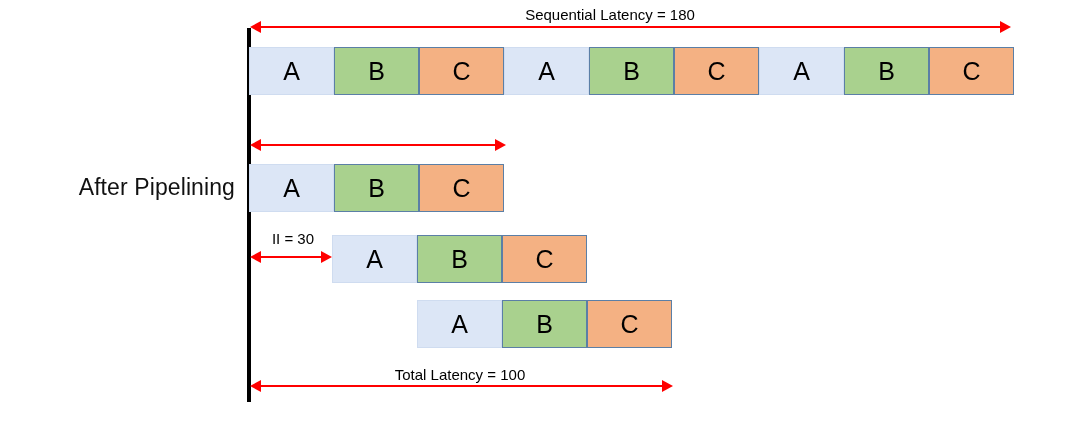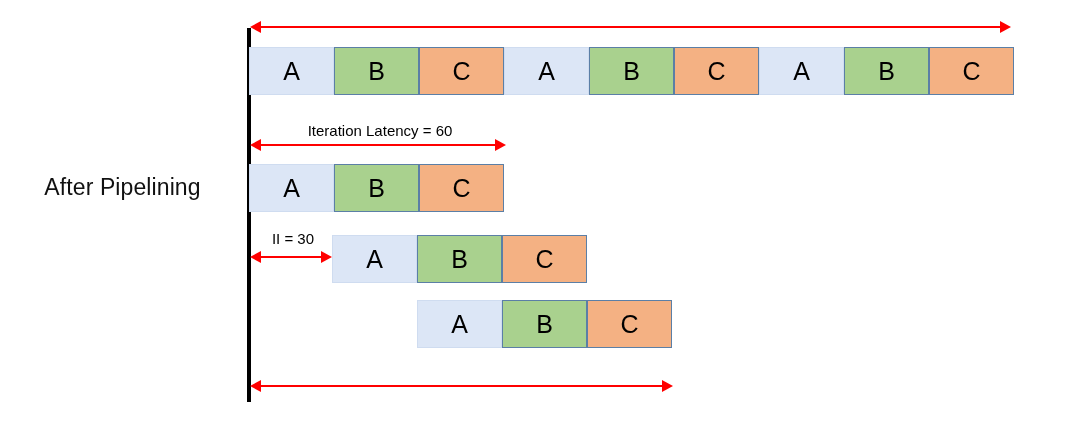--- a/index.html
+++ b/index.html
@@ -87,24 +87,25 @@
     white-space: nowrap;
     text-align: center;
   }
 </style>
 </head>
 <body>
 
 <div id="canvas">
 
 
-  <div class="row-label" style="left:10px; top:174px; width:225px;text-align:center;">After Pipelining</div>
+  <div class="row-label" style="left:10px; top:174px; width:225px;">After Pipelining</div>
 
   <div class="axis" style="left:247px; top:28px; height:374px;"></div>
 
+  <div class="annot" style="left:460px; top:6px; width:300px;">Sequential Latency = 180</div>
   <div>
     <div class="arrow-line" style="left:253px; top:26px; width:755px;"></div>
     <div class="arrow-head left" style="left:250px; top:21px;"></div>
     <div class="arrow-head right" style="left:1000px; top:21px;"></div>
   </div>
 
   <div>
 
     <div class="stage a" style="left:249px; top:47px; width:85px; height:48px;">A</div>
     <div class="stage b" style="left:334px; top:47px; width:85px; height:48px;">B</div>
@@ -112,21 +113,20 @@
 
     <div class="stage a" style="left:504px; top:47px; width:85px; height:48px;">A</div>
     <div class="stage b" style="left:589px; top:47px; width:85px; height:48px;">B</div>
     <div class="stage c" style="left:674px; top:47px; width:85px; height:48px;">C</div>
 
     <div class="stage a" style="left:759px; top:47px; width:85px; height:48px;">A</div>
     <div class="stage b" style="left:844px; top:47px; width:85px; height:48px;">B</div>
     <div class="stage c" style="left:929px; top:47px; width:85px; height:48px;">C</div>
   </div>
 
-  <div class="annot" style="left:255px; top:122px; width:250px;">Iteration Latency = 60</div>
   <div>
     <div class="arrow-line" style="left:253px; top:144px; width:248px;"></div>
     <div class="arrow-head left" style="left:250px; top:139px;"></div>
     <div class="arrow-head right" style="left:495px; top:139px;"></div>
   </div>
 
   <div>
     <div class="stage a" style="left:249px; top:164px; width:85px; height:48px;">A</div>
     <div class="stage b" style="left:334px; top:164px; width:85px; height:48px;">B</div>
     <div class="stage c" style="left:419px; top:164px; width:85px; height:48px;">C</div>
@@ -144,19 +144,20 @@
     <div class="stage b" style="left:417px; top:235px; width:85px; height:48px;">B</div>
     <div class="stage c" style="left:502px; top:235px; width:85px; height:48px;">C</div>
   </div>
 
   <div>
     <div class="stage a" style="left:417px; top:300px; width:85px; height:48px;">A</div>
     <div class="stage b" style="left:502px; top:300px; width:85px; height:48px;">B</div>
     <div class="stage c" style="left:587px; top:300px; width:85px; height:48px;">C</div>
   </div>
 
+  <div class="annot" style="left:330px; top:366px; width:260px;">Total Latency = 100</div>
   <div>
     <div class="arrow-line" style="left:253px; top:385px; width:415px;"></div>
     <div class="arrow-head left" style="left:250px; top:380px;"></div>
     <div class="arrow-head right" style="left:662px; top:380px;"></div>
   </div>
 
 </div>
 
 </body></html>

